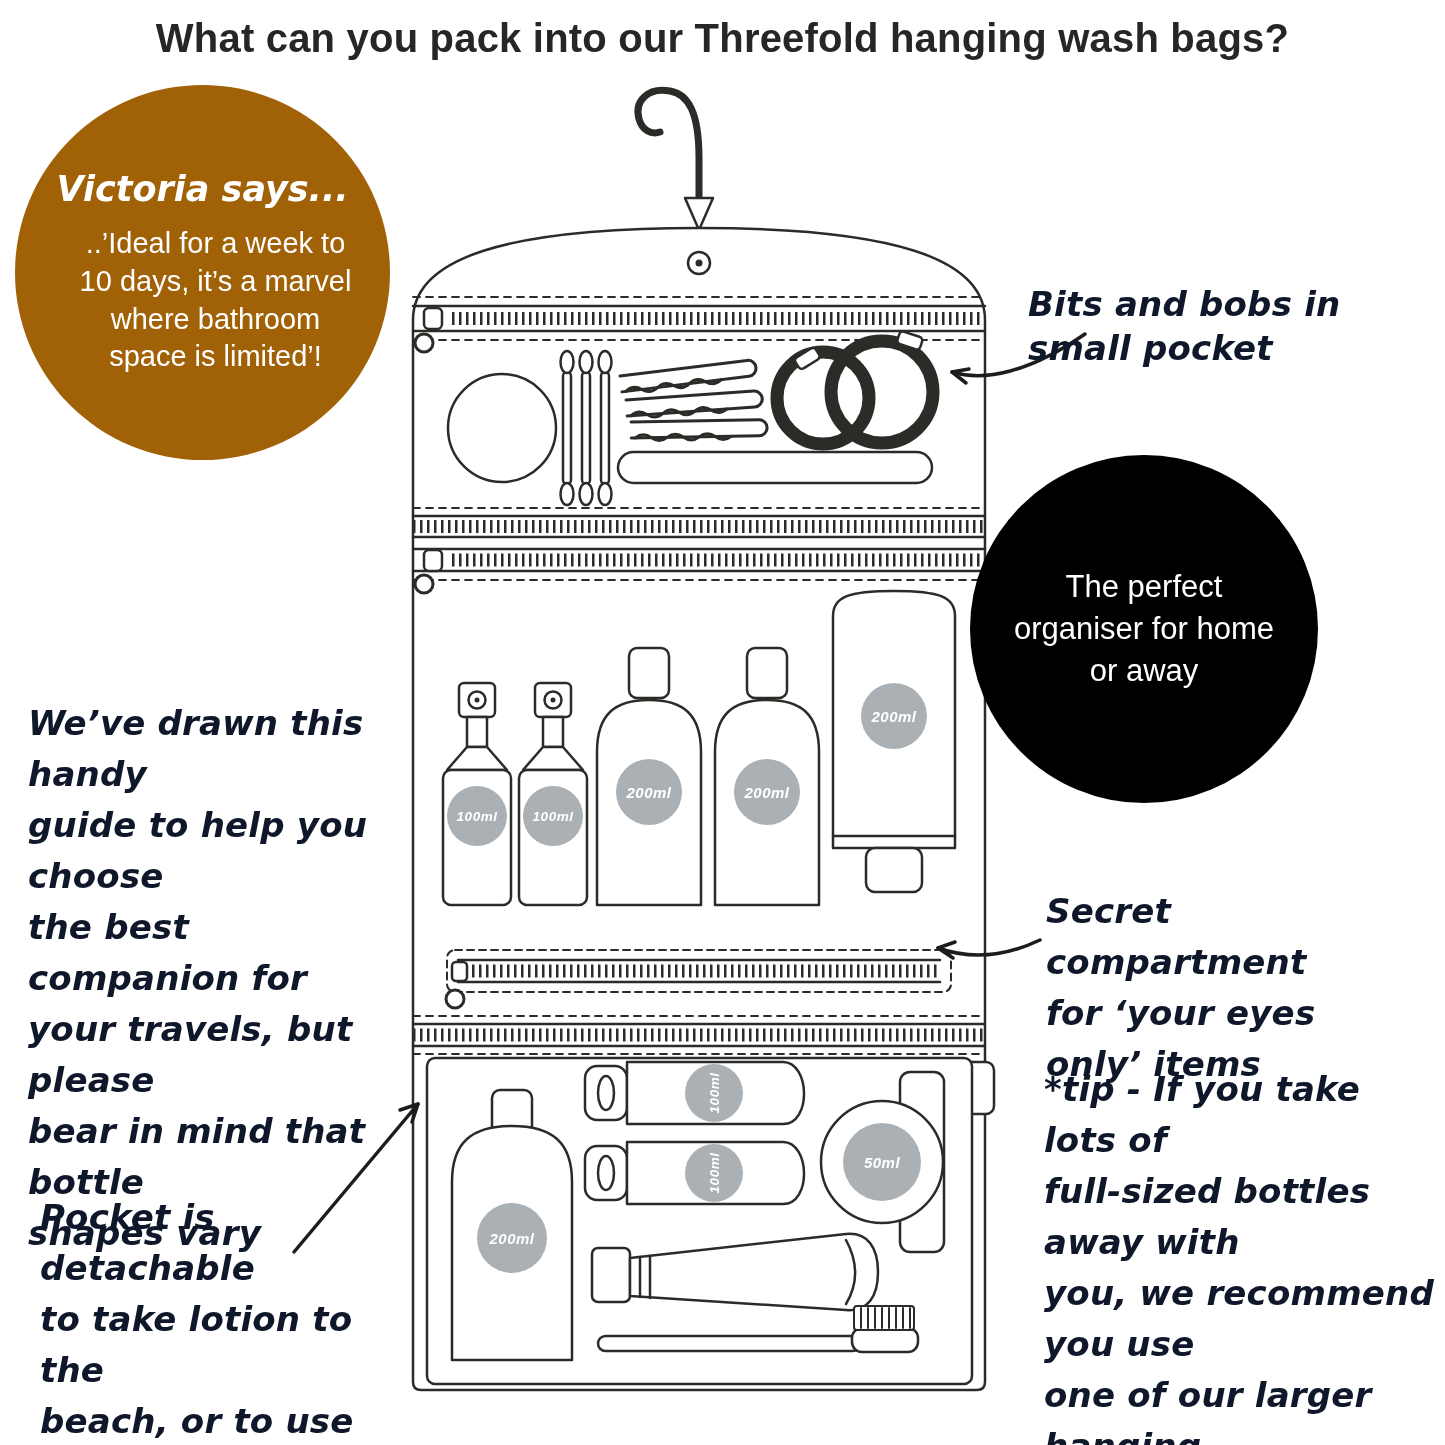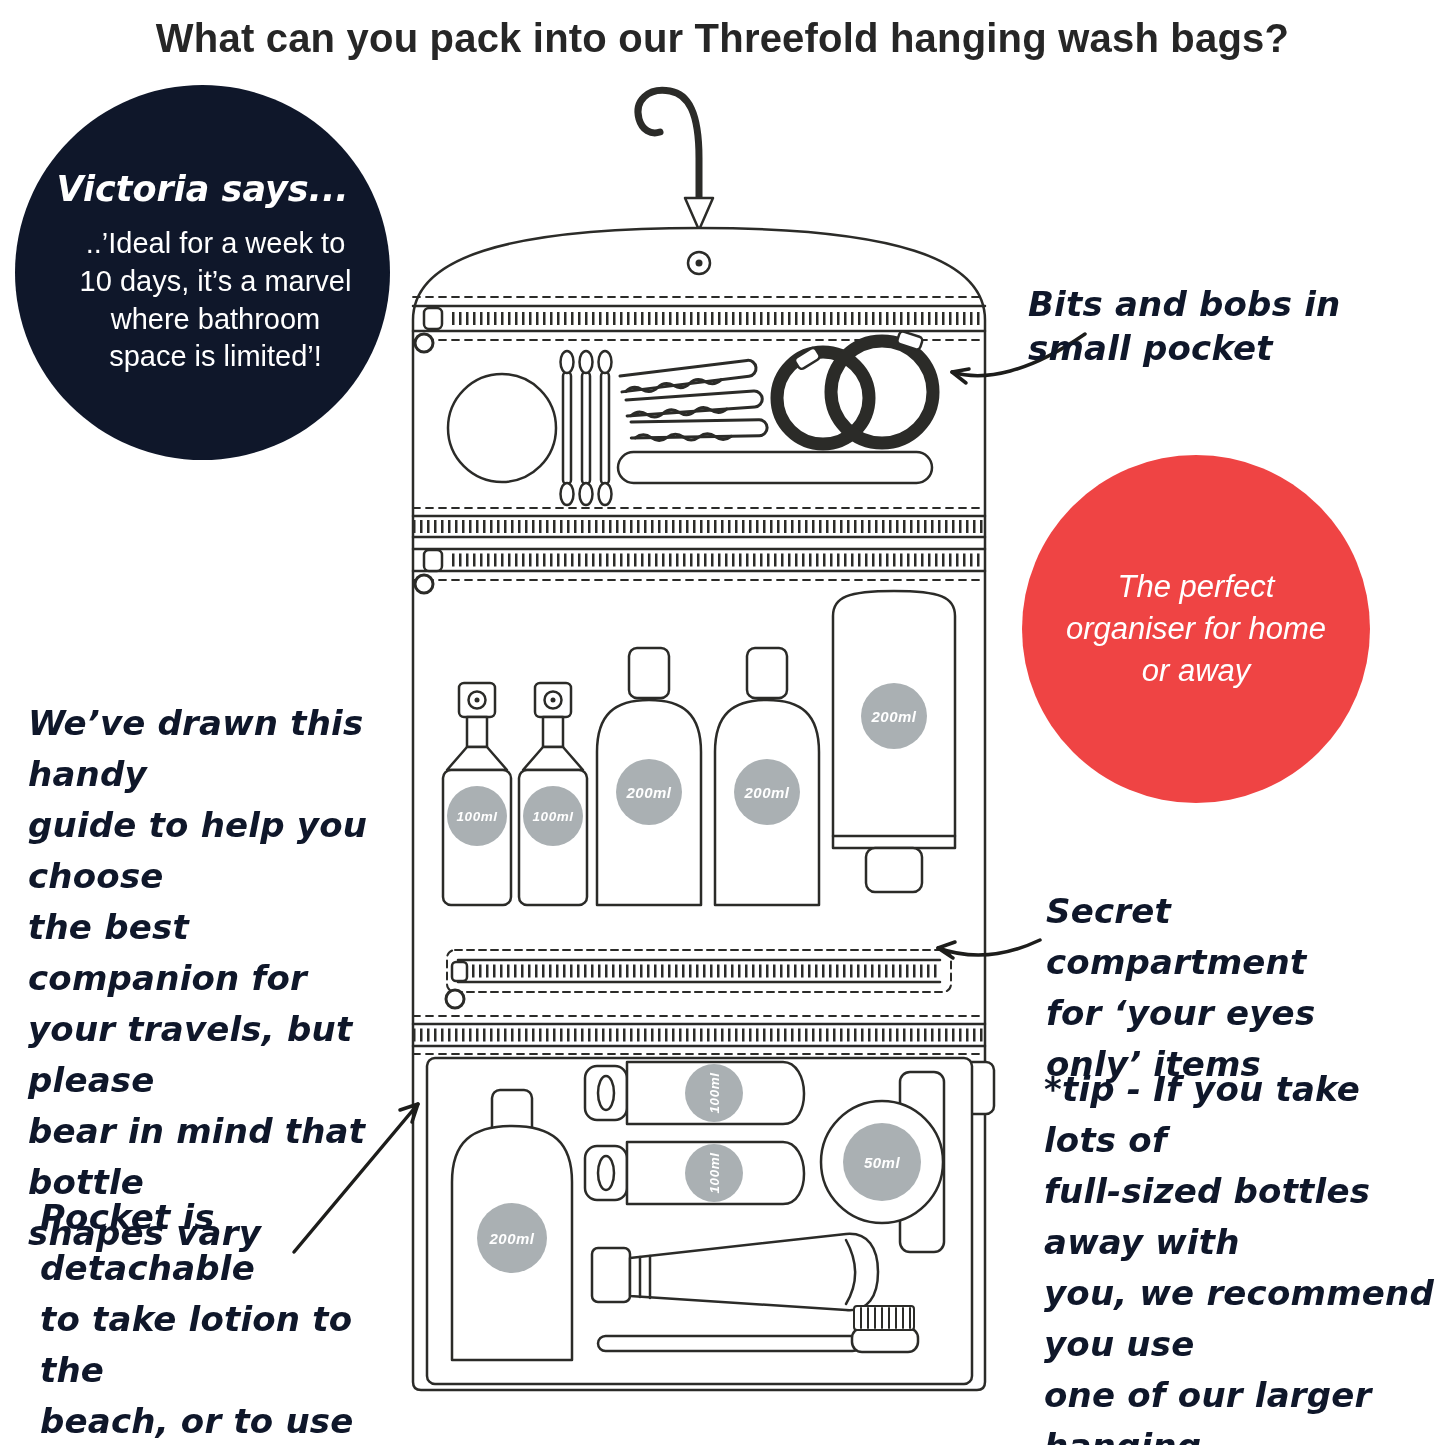--- a/index.html
+++ b/index.html
@@ -10,22 +10,22 @@
   }
   .title {
     position:absolute; top:16px; left:0; width:100%; text-align:center;
     font-size:40px; font-weight:bold; color:#262626; letter-spacing:0.2px;
   }
   .bubble {
     position:absolute; border-radius:50%; color:#fff;
     display:flex; flex-direction:column; align-items:center; justify-content:center;
     text-align:center;
   }
-  .bubble.victoria { left:15px; top:85px; width:375px; height:375px; padding:36px; background:#0f172a; }
-  .bubble.organiser { left:1022px; top:455px; width:348px; height:348px; padding:40px; background:#ef4444;font-style:italic; }
+  .bubble.victoria { left:15px; top:85px; width:375px; height:375px; padding:36px; background:#a16207; }
+  .bubble.organiser { left:970px; top:455px; width:348px; height:348px; padding:40px; background:#000000; }
   .script-font { font-family:"DejaVu Sans", sans-serif; font-style:italic; font-weight:700; }
   .bubble-heading { font-size:35px; margin-bottom:16px; }
   .victoria .bubble-body { font-size:29px; line-height:1.3; font-weight:400;margin-left:26px; }
   .organiser .bubble-body { font-size:31px; line-height:1.35; font-weight:400; }
   .note {
     position:absolute; color:#0f172a; font-size:34px; line-height:1.5;
     white-space:pre-line; letter-spacing:0.2px;
   }
   .note-bits   { left:1028px; top:282px;  width:400px; line-height:1.3; }
   .note-guide  { left:28px;   top:698px;  width:370px; }

